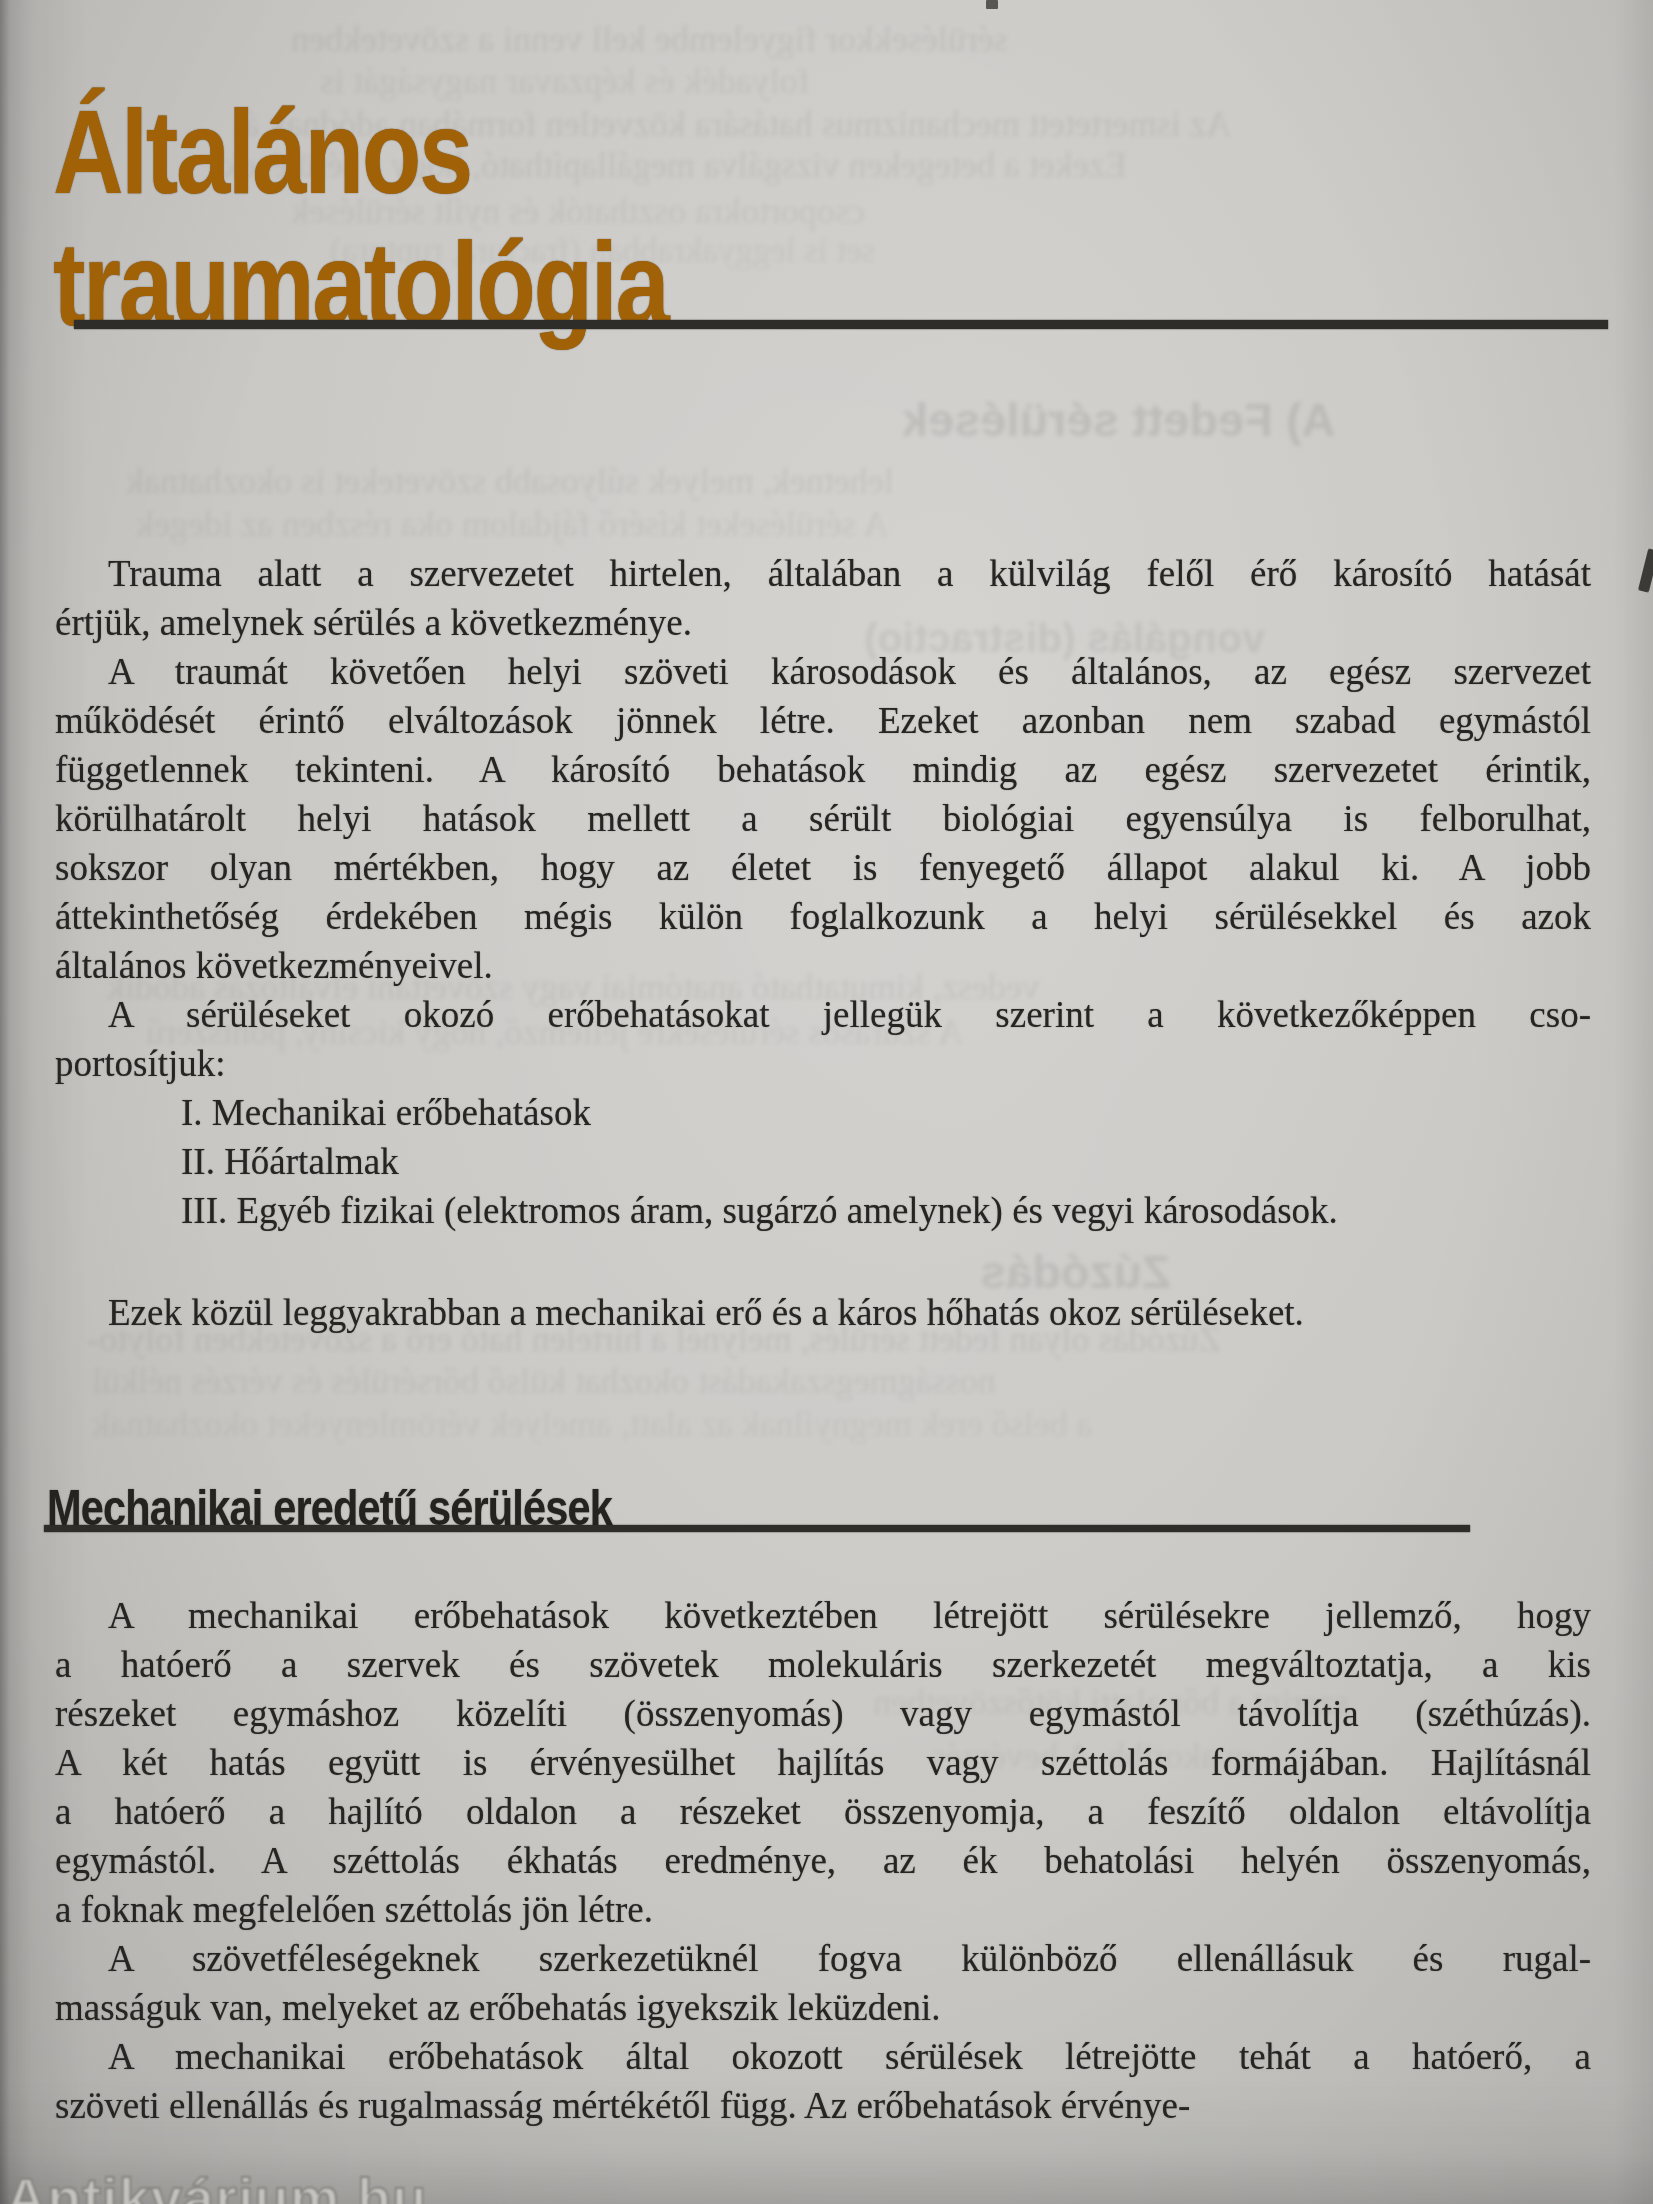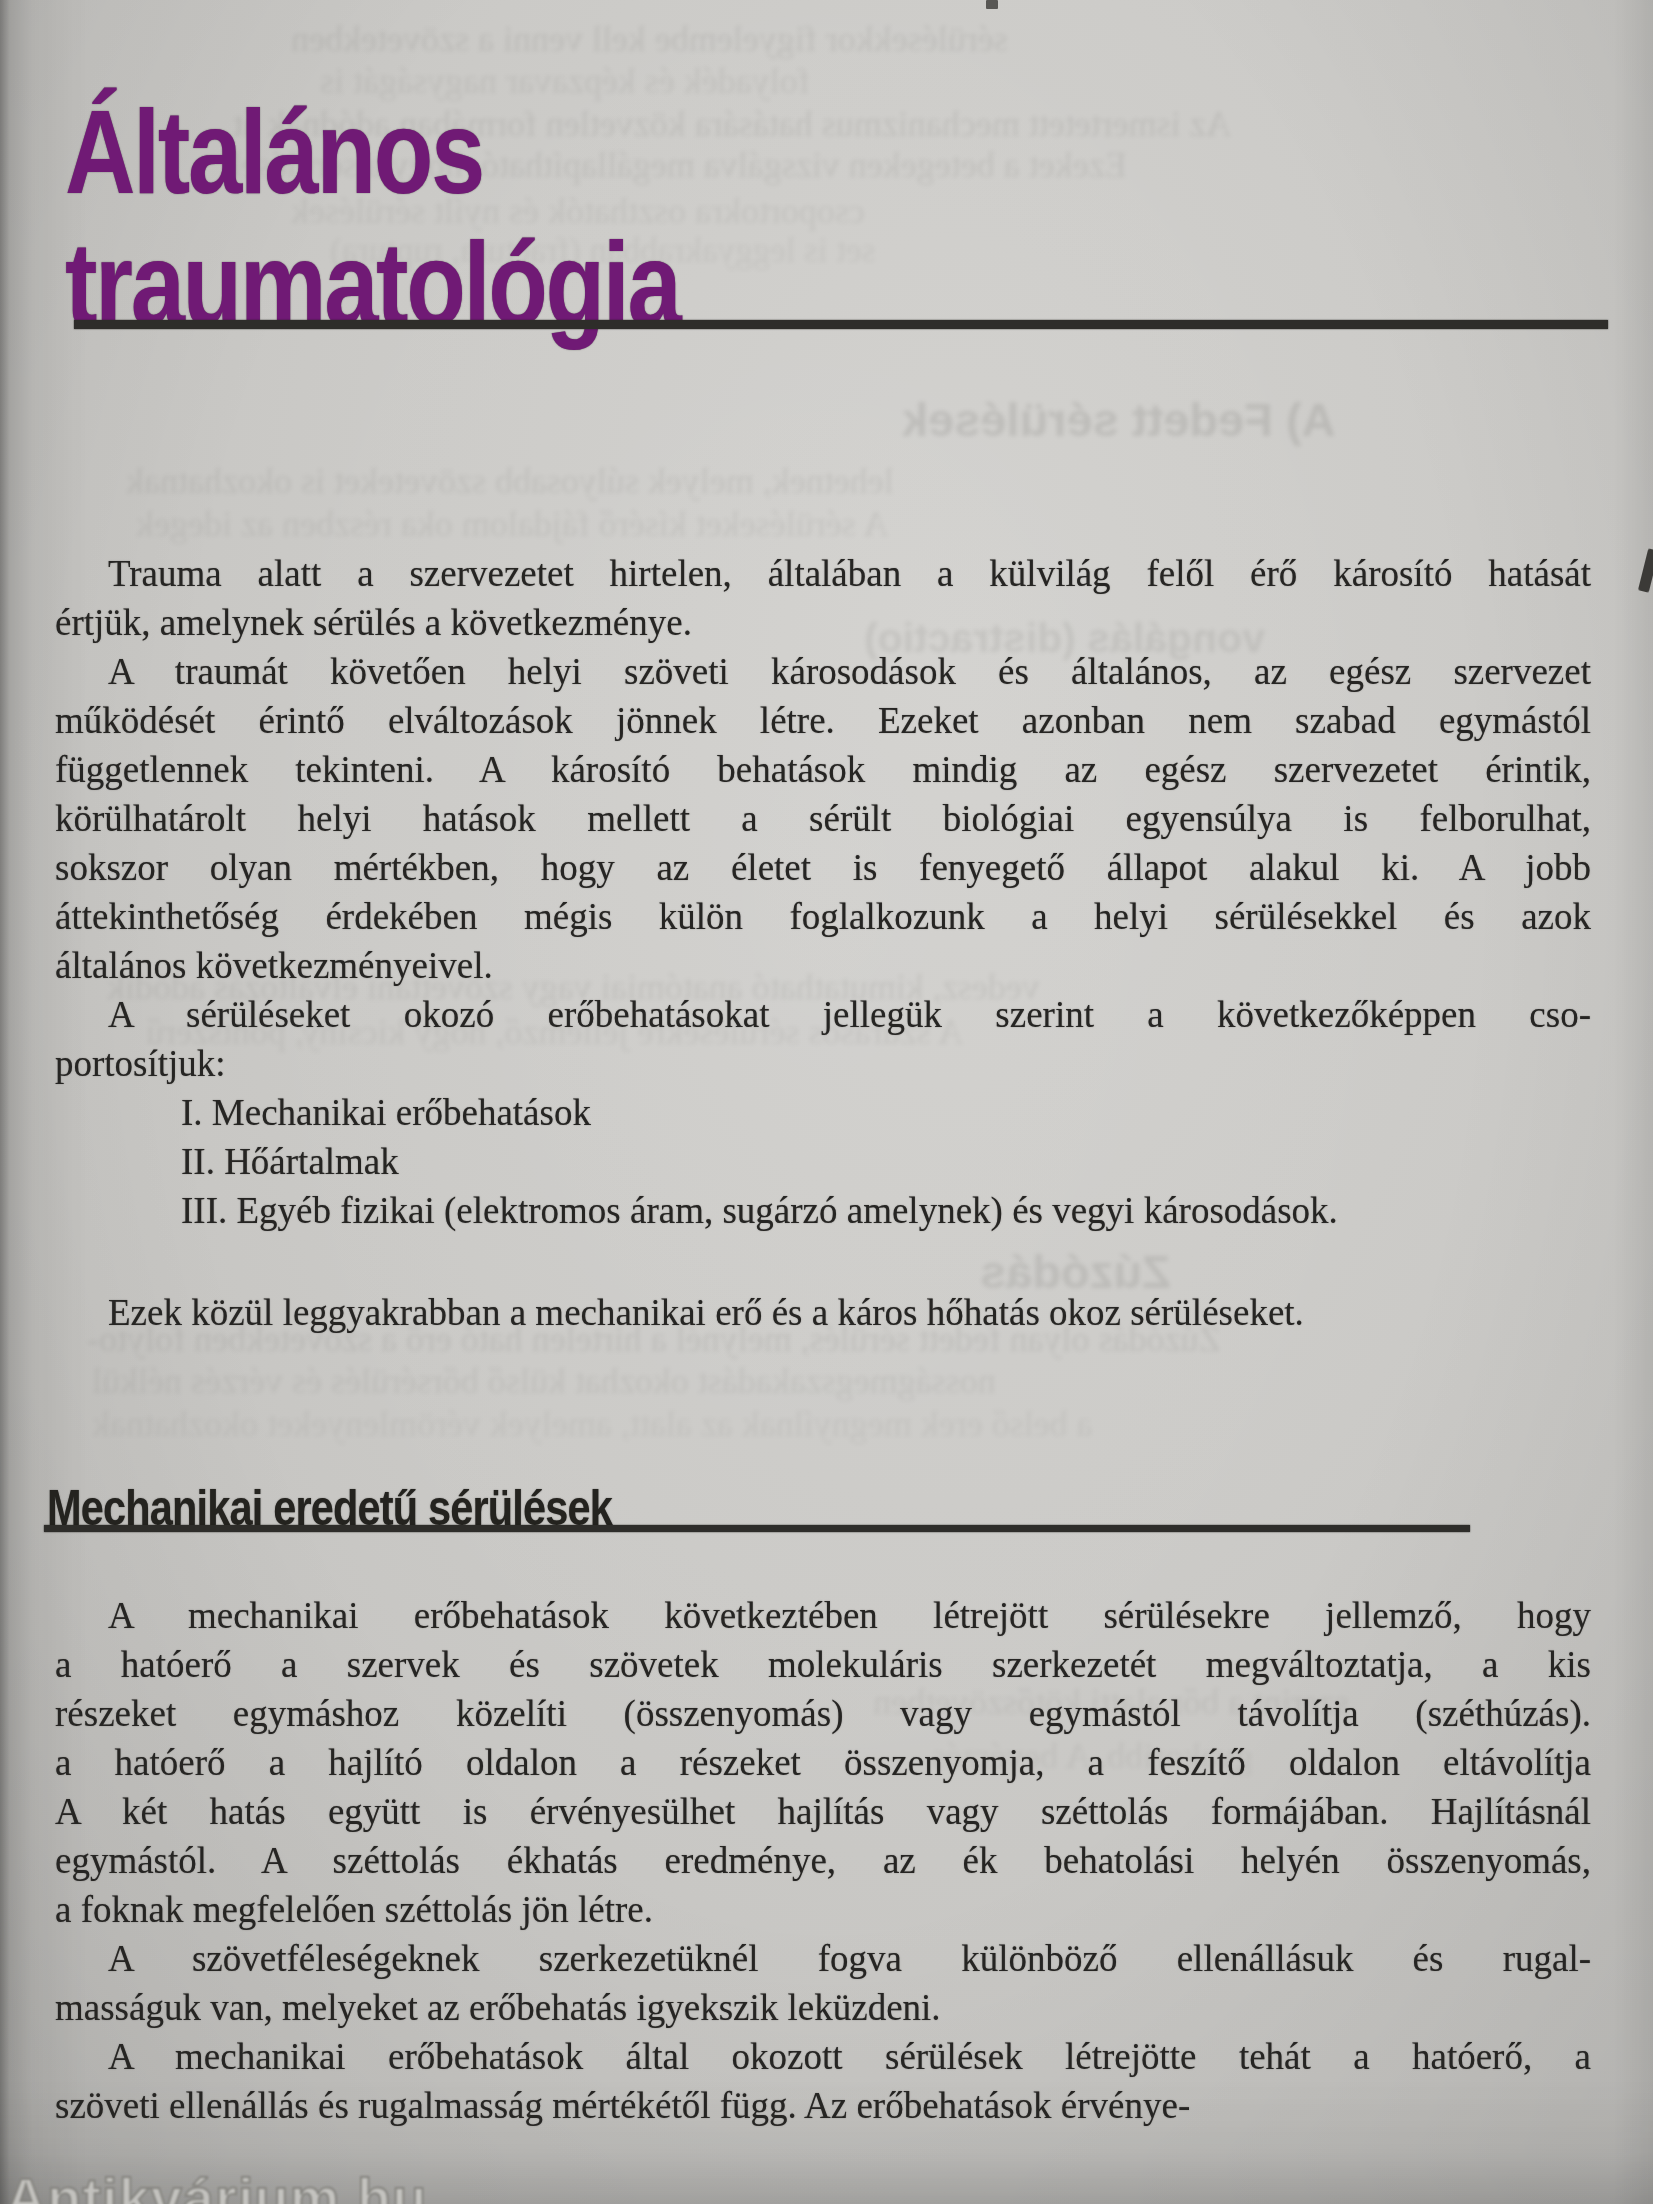--- a/index.html
+++ b/index.html
@@ -10,22 +10,22 @@
       linear-gradient(0deg, rgba(0,0,0,0.16) 0px, rgba(0,0,0,0.05) 53px, rgba(0,0,0,0) 126px),
       linear-gradient(270deg, rgba(0,0,0,0.07) 0px, rgba(0,0,0,0) 39px),
       radial-gradient(ellipse at 58% 30%, #d2d1ce 0%, #cbcac7 45%, #c3c2bf 85%, #bcbbb8 100%);
     font-family:"Liberation Serif","DejaVu Serif",serif;
     color:#2b2a28;
   }
   .vignette{position:absolute;inset:0;pointer-events:none;
     background:radial-gradient(ellipse at 50% 40%, rgba(255,255,255,0.06), rgba(0,0,0,0) 55%, rgba(0,0,0,0.07) 92%);}
   
   .doc-title{position:absolute;left:53px;top:5.8px;line-height:132px;font-size:119px;
-    font-family:"Liberation Sans","DejaVu Sans",sans-serif;font-weight:bold;color:#701a75;
-    letter-spacing:-2.9px;white-space:nowrap;text-shadow:0 0 1.5px rgba(25,24,22,0.6);margin-left:12px;}
+    font-family:"Liberation Sans","DejaVu Sans",sans-serif;font-weight:bold;color:#a16207;
+    letter-spacing:-2.9px;white-space:nowrap;text-shadow:0 0 1.5px rgba(25,24,22,0.6);}
   .doc-title .tline{display:block;transform:scaleX(0.82);transform-origin:left top;}
   .rule{position:absolute;background:#2e2d2a;box-shadow:0 0 1.5px rgba(30,29,26,0.8);}
   .rule-title{left:74px;top:320px;width:1534px;height:8.7px;}
   .rule-h2{left:44px;top:1525px;width:1426px;height:6.8px;}
   .h2{position:absolute;left:47px;top:1432px;font-size:50px;line-height:68px;
     font-family:"Liberation Sans","DejaVu Sans",sans-serif;font-weight:bold;color:#24231f;
     letter-spacing:-1px;white-space:nowrap;text-shadow:0 0 1.5px rgba(25,24,22,0.55);}
   .h2 .tline{display:block;transform:scaleX(0.83);transform-origin:left top;}
   
   .textblock{position:absolute;left:55px;width:1536px;
@@ -111,22 +111,22 @@
 <h2 class="h2">
   <span class="tline">Mechanikai eredetű sérülések</span>
 </h2>
 <div class="rule rule-h2"></div>
 
 <div id="body2" class="textblock">
     <div>
       <div class="line indent">A mechanikai erőbehatások következtében létrejött sérülésekre jellemző, hogy</div>
       <div class="line">a hatóerő a szervek és szövetek molekuláris szerkezetét megváltoztatja, a kis</div>
       <div class="line">részeket egymáshoz közelíti (összenyomás) vagy egymástól távolítja (széthúzás).</div>
+      <div class="line">A két hatás együtt is érvényesülhet hajlítás vagy széttolás formájában. Hajlításnál</div>
       <div class="line">a hatóerő a hajlító oldalon a részeket összenyomja, a feszítő oldalon eltávolítja</div>
-      <div class="line">A két hatás együtt is érvényesülhet hajlítás vagy széttolás formájában. Hajlításnál</div>
       <div class="line">egymástól. A széttolás ékhatás eredménye, az ék behatolási helyén összenyomás,</div>
       <div class="line lastline">a foknak megfelelően széttolás jön létre.</div>
     </div>
     <div>
       <div class="line indent">A szövetféleségeknek szerkezetüknél fogva különböző ellenállásuk és rugal-</div>
       <div class="line lastline">masságuk van, melyeket az erőbehatás igyekszik leküzdeni.</div>
     </div>
     <div>
       <div class="line indent">A mechanikai erőbehatások által okozott sérülések létrejötte tehát a hatóerő, a</div>
       <div class="line lastline">szöveti ellenállás és rugalmasság mértékétől függ. Az erőbehatások érvénye-</div>

